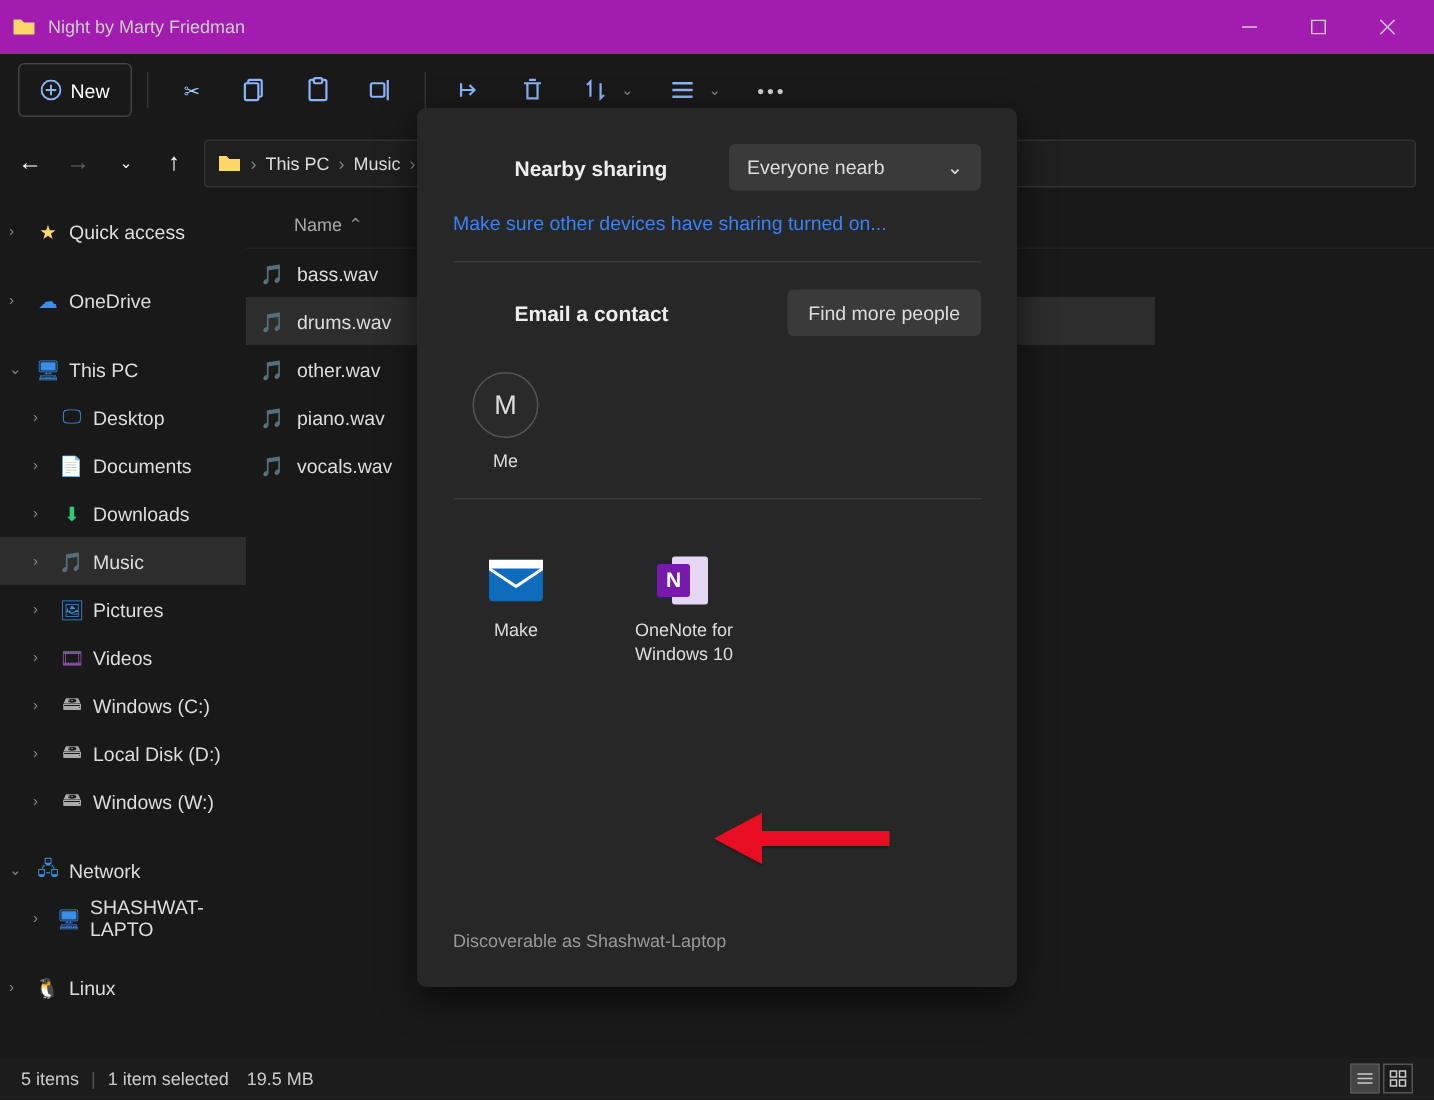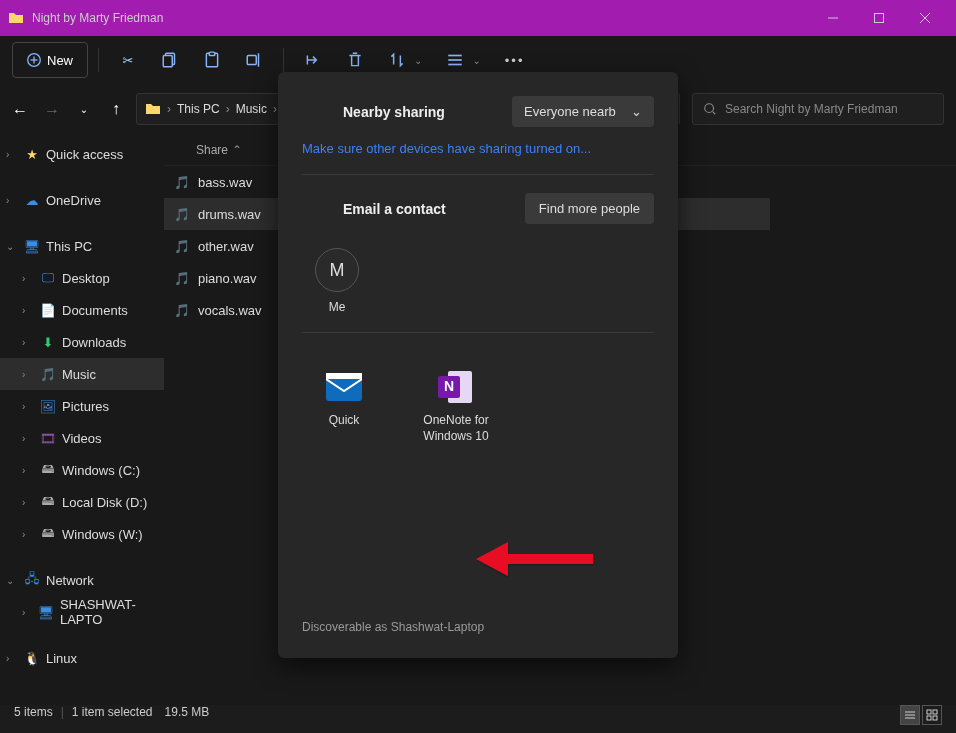--- a/index.html
+++ b/index.html
@@ -41,34 +41,34 @@
 
 
 .filelist { flex: 1; background: #191919; }
 .filelist-header { display: flex; height: 32px; align-items: center; padding: 0 14px; font-size: 12px; color: #aaa; border-bottom: 1px solid #222; }
 .filelist-header .sort-ind { margin-left: 4px; color: #888; }
 .file-row { display: flex; align-items: center; height: 32px; padding: 0 10px; font-size: 13px; color: #ddd; gap: 8px; }
 .file-row.selected { background: #2d2d2d; }
 .file-icon { width: 16px; height: 16px; display:flex;align-items:center;justify-content:center; }
 
 
-.statusbar { height: 28px; background: #1c1c1c; display: flex; align-items: flex-start; padding: 0 14px; font-size: 12px; color: #ccc; gap: 8px; position: absolute; bottom: 0; left: 0; right: 0; }
+.statusbar { height: 28px; background: #1c1c1c; display: flex; align-items: center; padding: 0 14px; font-size: 12px; color: #ccc; gap: 8px; position: absolute; bottom: 0; left: 0; right: 0; }
 .statusbar-sep { color: #555; }
 .statusbar-right { margin-left: auto; display: flex; gap: 2px; }
 .view-btn { width: 20px; height: 20px; border: 1px solid #555; display: flex; align-items: center; justify-content: center; }
 .view-btn.active { background: #444; }
 
 
 .share-panel { position: absolute; left: 278px; top: 72px; width: 400px; height: 586px; background: #272727; border-radius: 6px; box-shadow: 0 8px 24px rgba(0,0,0,0.6); padding: 24px; color: #ddd; display:flex; flex-direction:column; }
 .share-header { display: flex; align-items: center; gap: 14px; margin-bottom: 28px; }
 .share-thumb { width: 32px; height: 32px; background: #fff; border-radius: 2px; display:flex;align-items:center;justify-content:center; }
 .share-title { font-size: 18px; font-weight: 400; color: #fff; }
 .share-row { display: flex; align-items: center; justify-content: space-between; margin-bottom: 14px; }
 .share-label { font-size: 14px; font-weight: 600; color: #eee; padding-left: 41px; }
-.share-dropdown { background: #3a3a3a; border-radius: 4px; padding: 8px 12px; font-size: 13px; color: #ddd; display: flex; align-items: center; gap: 10px; width: 142px; justify-content: space-between; }
+.share-dropdown { background: #3a3a3a; border-radius: 4px; padding: 8px 12px; font-size: 13px; color: #ddd; display: flex; align-items: center; gap: 10px; width: 168px; justify-content: space-between; }
 .share-hint { font-size: 13px; color: #3b82f6; }
 .share-divider { height: 1px; background: #3a3a3a; margin: 18px 0; }
 .share-btn { background: #3a3a3a; border-radius: 4px; padding: 8px 14px; font-size: 13px; color: #ddd; }
 .contact { display: flex; flex-direction: column; align-items: center; gap: 8px; width: 70px; }
 .contact-avatar { width: 44px; height: 44px; border-radius: 50%; background: #2a2a2a; border: 1px solid #555; display: flex; align-items: center; justify-content: center; font-size: 18px; color: #ddd; }
 .contact-name { font-size: 12px; color: #ddd; }
 .app-row { display: flex; gap: 28px; margin-top: 16px; }
 .app-item { display: flex; flex-direction: column; align-items: center; gap: 6px; width: 84px; }
 .app-icon { width: 40px; height: 40px; display:flex;align-items:center;justify-content:center; }
 .app-name { font-size: 12px; color: #ddd; text-align: center; line-height: 1.3; }
@@ -179,27 +179,20 @@
   <div class="breadcrumb">
     <svg width="16" height="16" class="folder-svg" viewBox="0 0 16 16">
         <path d="M1 3h5l2 2h7v8H1z"></path>
       </svg>
     <span class="breadcrumb-sep">›</span>
     <span>This PC</span>
     <span class="breadcrumb-sep">›</span>
     <span>Music</span>
     <span class="breadcrumb-sep">›</span>
   </div>
-  <div class="searchbox">
-    <svg width="14" height="14" viewBox="0 0 16 16">
-        <circle cx="7" cy="7" r="5" fill="none" stroke="#888" stroke-width="1.3"></circle>
-        <line x1="11" y1="11" x2="14" y2="14" stroke="#888" stroke-width="1.3"></line>
-      </svg>
-    <span>Search Night by Marty Friedman</span>
-  </div>
 </div>
 
 <div class="main">
 
   <div class="sidebar">
     <div class="tree-item">
         <span class="tree-chevron">›</span>
         <span class="tree-icon" style="color:#ffd768">★</span>
         <span>Quick access</span>
       </div>
@@ -275,21 +268,21 @@
     <div class="tree-item">
         <span class="tree-chevron">›</span>
         <span class="tree-icon">🐧</span>
         <span>Linux</span>
       </div>
   </div>
 
   <div class="filelist">
     <div class="filelist-header">
       <span style="width:18px"></span>
-      <span>Share</span>
+      <span>Name</span>
       <span class="sort-ind">⌃</span>
     </div>
     <div class="file-row">
         <span class="file-icon">🎵</span>
         <span>bass.wav</span>
       </div>
     <div class="file-row selected" style="width:606px">
         <span class="file-icon">🎵</span>
         <span>drums.wav</span>
       </div>
@@ -360,21 +353,21 @@
 
   <div class="app-row">
     <div class="app-item">
       <div class="app-icon">
           <svg width="36" height="28" viewBox="0 0 36 28">
             <rect width="36" height="28" rx="3" fill="#0f6cbd"></rect>
             <path d="M0 6 L18 18 L36 6" fill="none" stroke="#fff" stroke-width="2"></path>
             <path d="M0 6 L36 6 L36 0 L0 0 Z" fill="#fff"></path>
           </svg>
         </div>
-      <div class="app-name">Quick</div>
+      <div class="app-name">Make</div>
     </div>
     <div class="app-item">
       <div class="app-icon">
           <svg width="36" height="36" viewBox="0 0 36 36">
             <rect x="10" y="2" width="24" height="32" rx="2" fill="#e6d7f5"></rect>
             <rect x="0" y="7" width="22" height="22" rx="2" fill="#7719aa"></rect>
             <text x="11" y="22" font-size="14" fill="#fff" text-anchor="middle" font-weight="bold">N</text>
           </svg>
         </div>
       <div class="app-name">OneNote for Windows 10</div>

